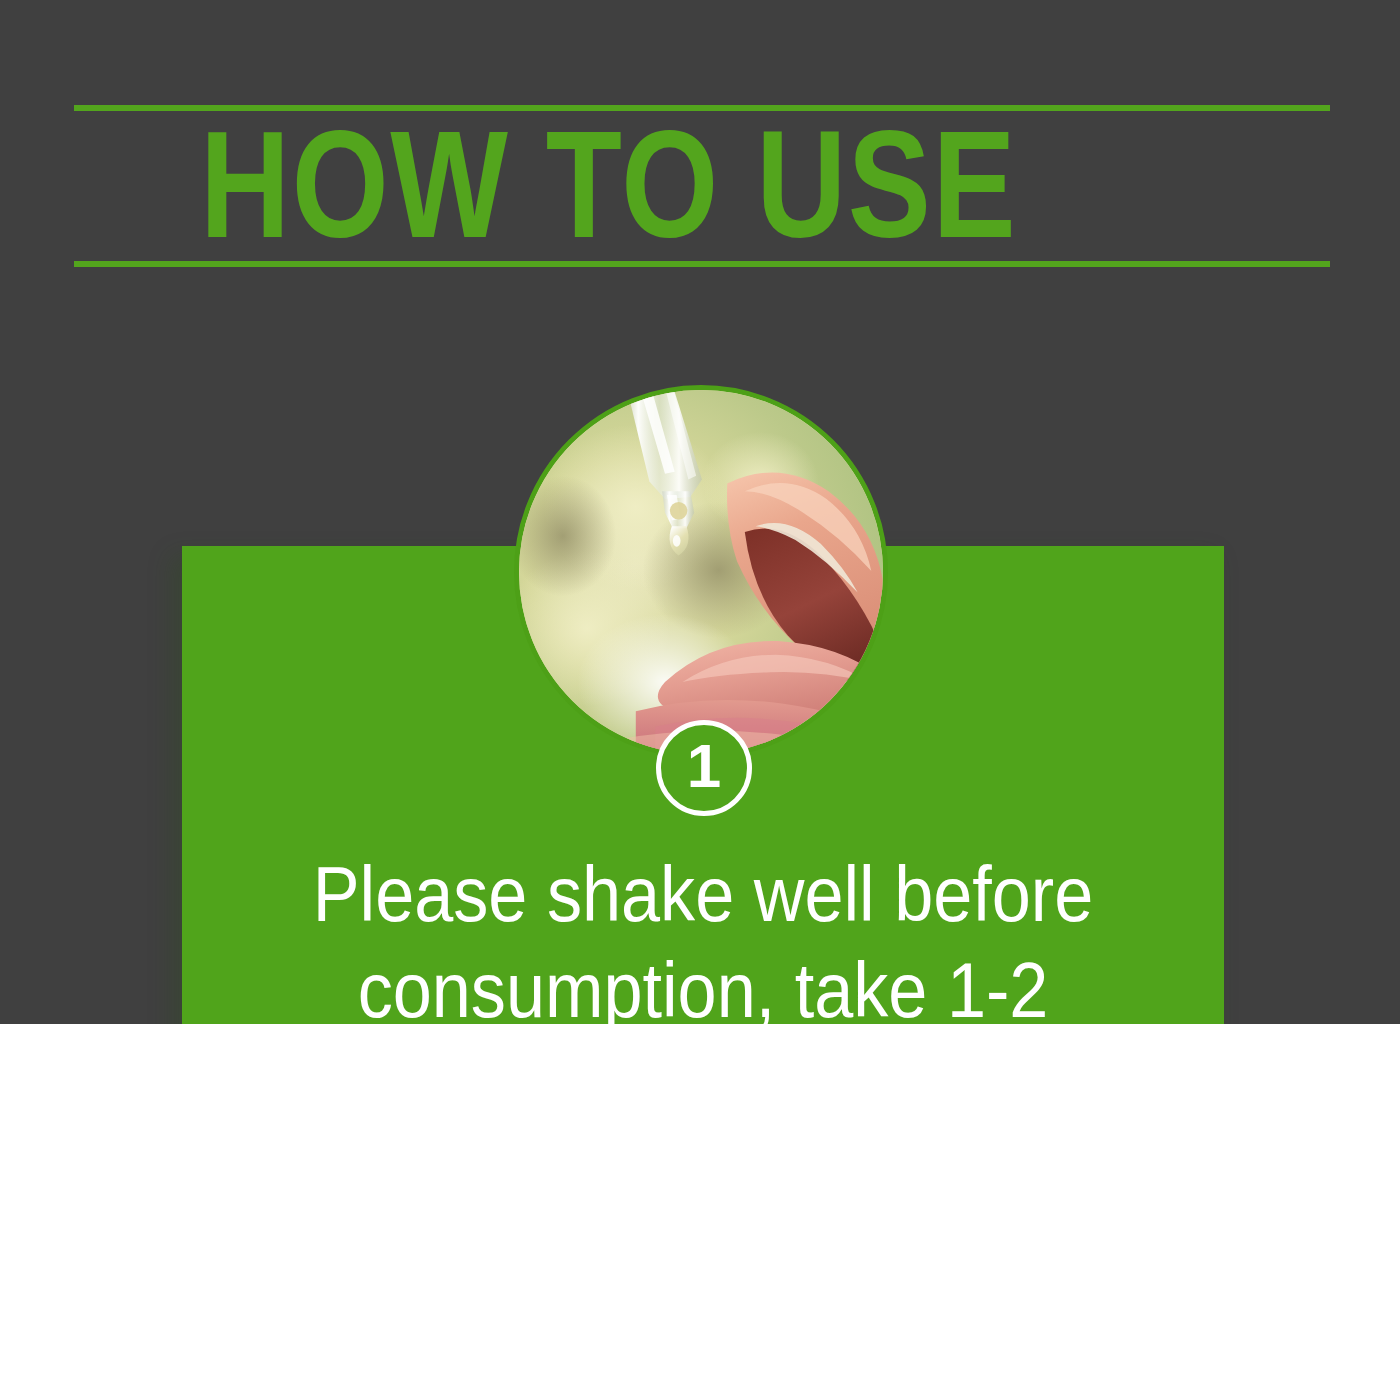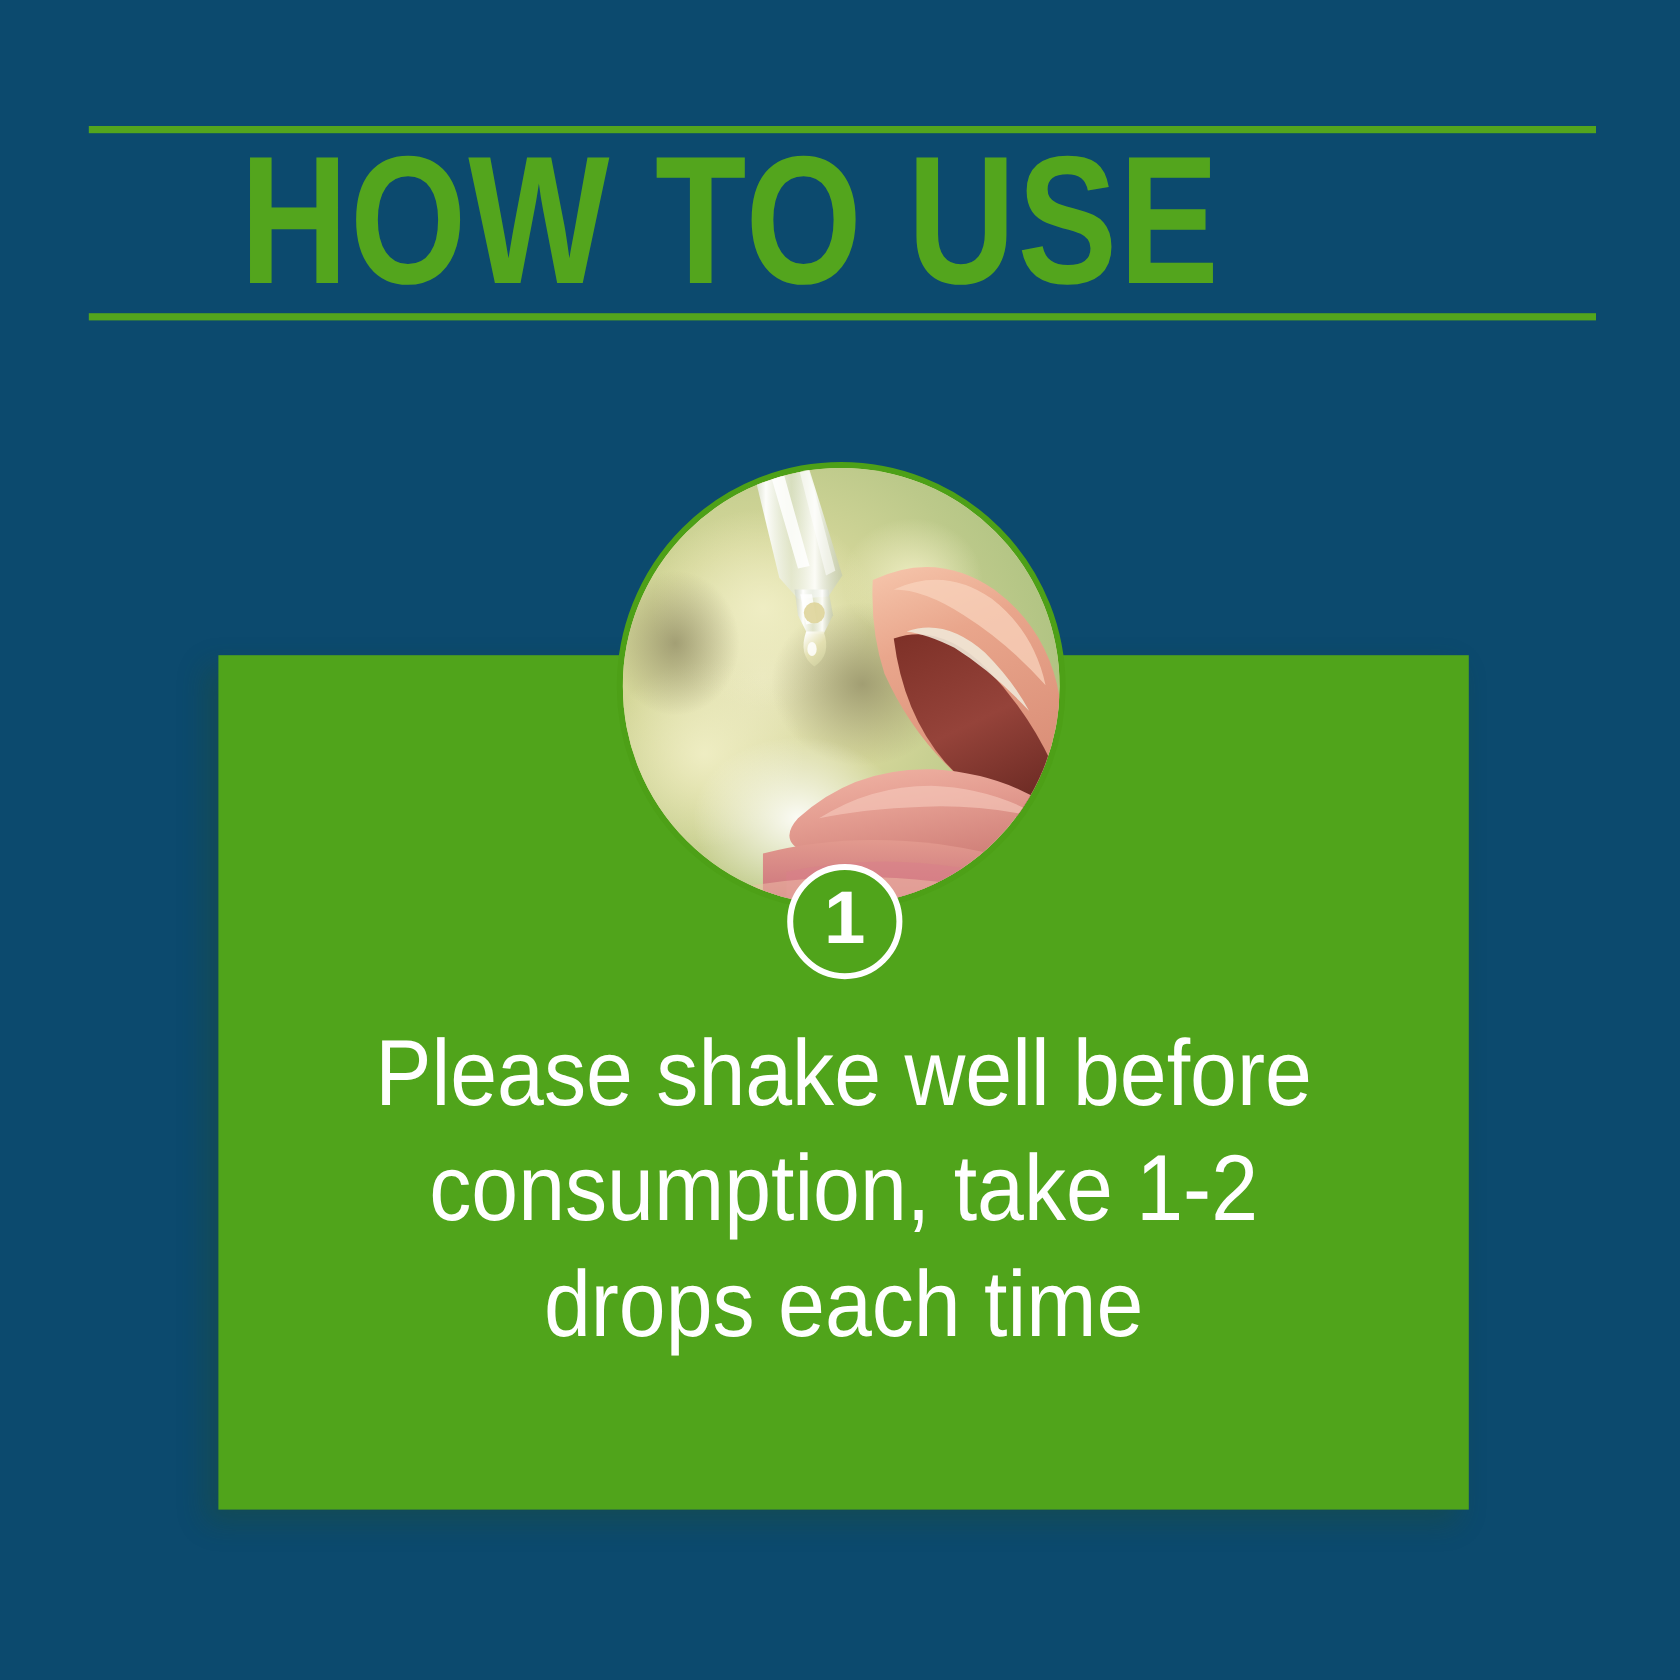--- a/index.html
+++ b/index.html
@@ -9,22 +9,22 @@
   body {
     width: 1400px;
     height: 1400px;
     overflow: hidden;
     font-family: "Liberation Sans", "DejaVu Sans", sans-serif;
   }
 
   #canvas {
     position: relative;
     width: 1400px;
-    height: 1400px;
-    background: #0c4a6e;
+    height: 1024px;
+    background: #404040;
     overflow: hidden;
   }
 
   
   .header {
     position: absolute;
     left: 74px;
     top: 100px;
     width: 1256px;
     height: 172px;

